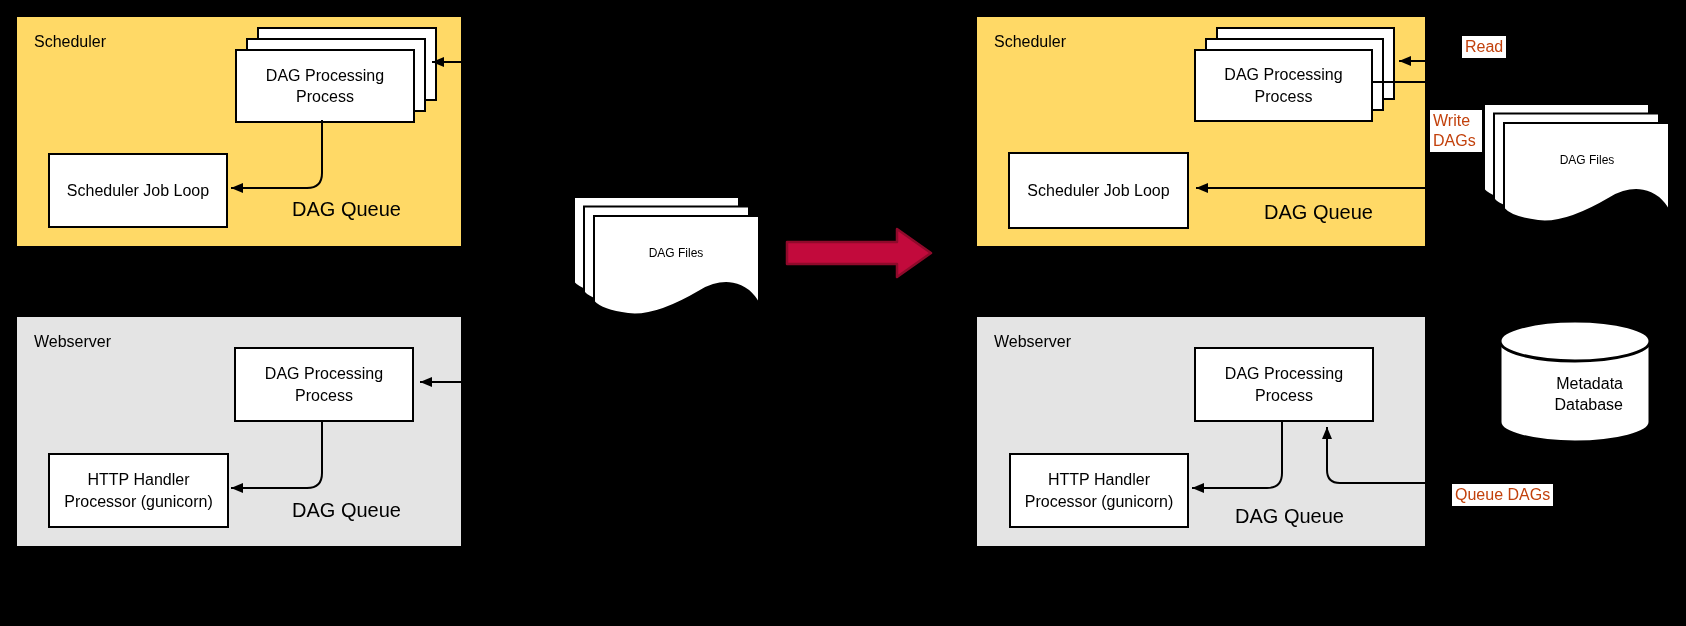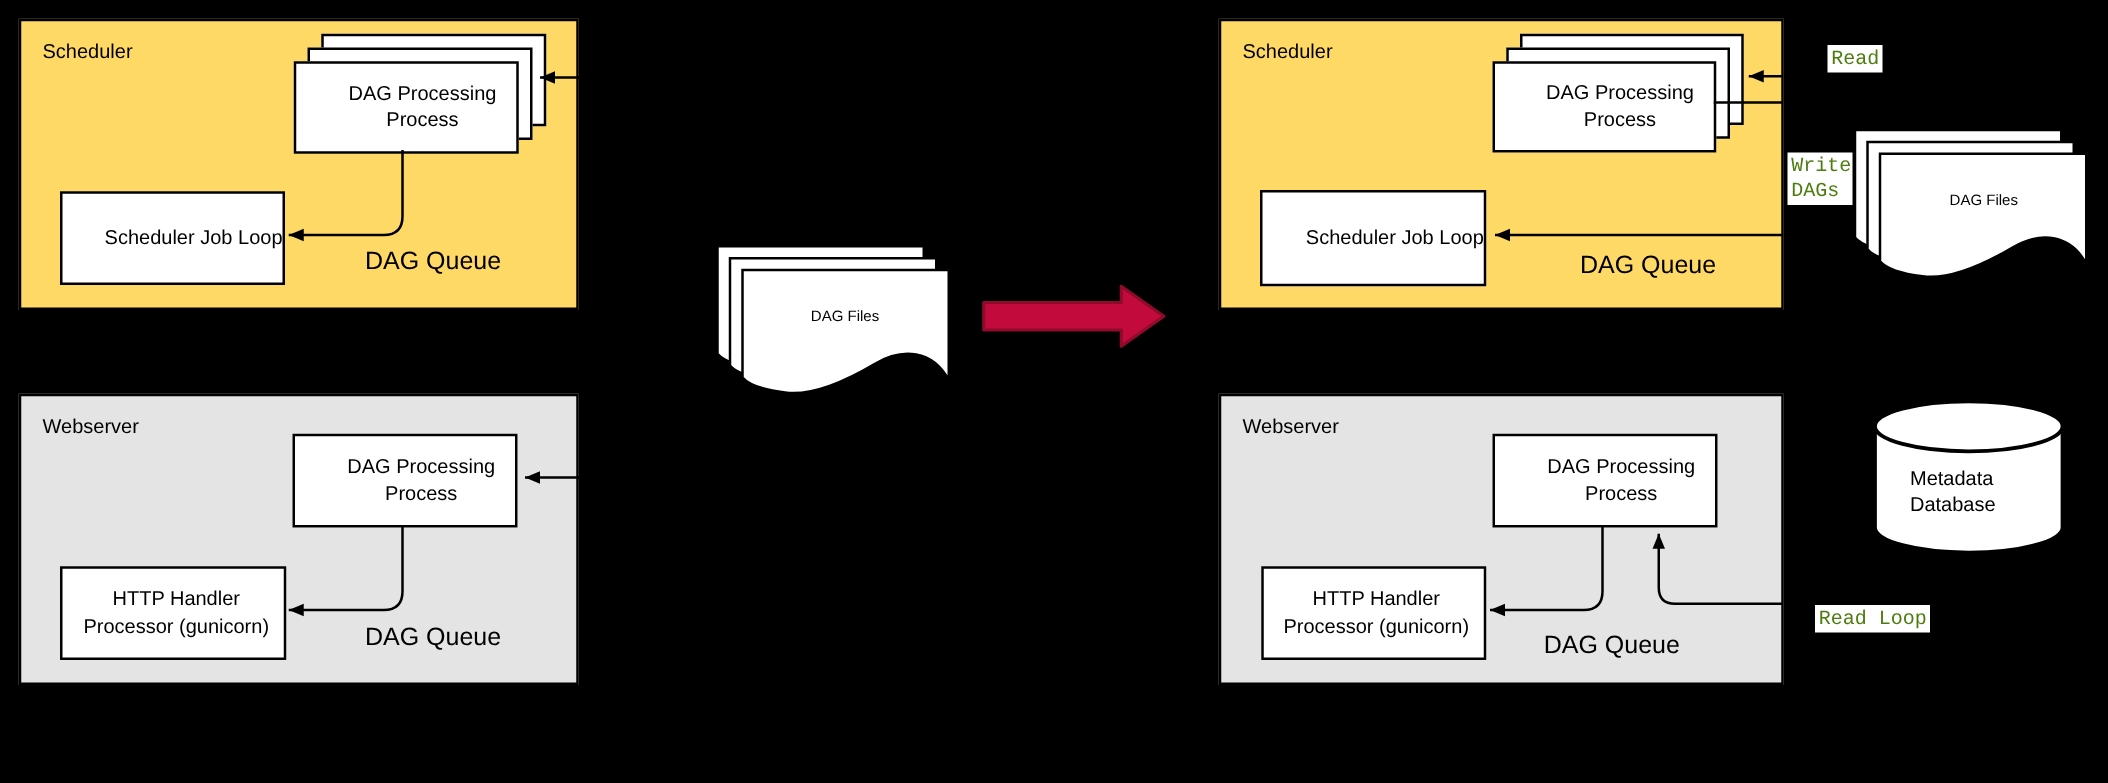--- a/index.html
+++ b/index.html
@@ -10,40 +10,40 @@
   }
   .panel{position:absolute;border:2px solid var(--line,#000);box-sizing:border-box;}
   .panel.sched{background:var(--sched-fill,#FFD966);}
   .panel.web{background:var(--web-fill,#E4E4E4);}
   .panel-title{position:absolute;left:17px;top:16px;font-size:16px;white-space:nowrap;}
   .node,.sheet{
     position:absolute;background:var(--node-fill,#fff);
     border:2px solid var(--line,#000);box-sizing:border-box;
   }
   .node,.sheet.front{
-    display:flex;align-items:center;justify-content:flex-end;
+    display:flex;align-items:center;justify-content:center;
     text-align:center;font-size:16px;line-height:1.32;
   }
   .txt-process{max-width:150px;}
   .txt-jobl: ;
   .txt-jobloop{max-width:120px;}
   .txt-handler{max-width:172px;}
   .queue-label{position:absolute;font-size:20px;white-space:nowrap;}
   .chip{
-    position:absolute;background:#fff;color:#4d7c0f;font-size:16px;
-    line-height:1.25;padding:1px 3px;font-family:Liberation Mono, monospace;
+    position:absolute;background:#fff;color:#c2410c;font-size:16px;
+    line-height:1.25;padding:1px 3px;
   }
   .chip.write{width:46px;}
   .stack-wrap,.shape-wrap{position:absolute;}
   .doc-label{
     position:absolute;font-size:12px;white-space:nowrap;
     transform:translate(-50%,-50%);
   }
   .db-label{
-    position:absolute;font-size:16px;text-align:left;line-height:1.3;
+    position:absolute;font-size:16px;text-align:right;line-height:1.3;
   }
   .shape{fill:var(--node-fill,#fff);stroke:var(--line,#000);}
   .overlay{position:absolute;left:0;top:0;pointer-events:none;}
   .conn{fill:none;stroke:var(--line,#000);stroke-width:2;}
   .red-arrow{
     fill:var(--arrow-fill,#C20A3C);
     stroke:var(--arrow-stroke,#8F0A2B);stroke-width:2.5;stroke-linejoin:round;
   }
 </style>
 </head>
@@ -109,40 +109,40 @@
       <span class="txt-process">DAG Processing Process</span>
     </div>
     <div class="node" style="left:32px;top:136px;width:180px;height:75px">
       <span class="txt-handler">HTTP Handler Processor (gunicorn)</span>
     </div>
     <span class="queue-label" style="left:258px;top:188px">DAG Queue</span>
   </div>
 
   <span class="chip" style="left:1462px;top:36px">Read</span>
 
-  <span class="chip write" style="left:1430px;top:122px">Write DAGs</span>
+  <span class="chip write" style="left:1430px;top:110px">Write DAGs</span>
 
   <div class="stack-wrap" style="left:1483px;top:103px;width:190px;height:125px">
     <svg width="190" height="125" viewBox="0 0 190 125">
       <path class="shape" stroke-width="2" transform="translate(1,1)" d="M0,0 L165,0 L165,88 C152,64 128,62 106,75 C84,88 56,101 34,98 C18,96 6,93 0,86 Z"></path>
       <path class="shape" stroke-width="2" transform="translate(11,10.5)" d="M0,0 L165,0 L165,88 C152,64 128,62 106,75 C84,88 56,101 34,98 C18,96 6,93 0,86 Z"></path>
       <path class="shape" stroke-width="2" transform="translate(21,20)" d="M0,0 L165,0 L165,88 C152,64 128,62 106,75 C84,88 56,101 34,98 C18,96 6,93 0,86 Z"></path>
     </svg>
     <span class="doc-label" style="left:104px;top:57px">DAG Files</span>
   </div>
 
   <div class="shape-wrap" style="left:1498px;top:318px">
     <svg width="154" height="127" viewBox="0 0 154 127">
       <path class="shape" stroke-width="3" d="M2,23 L2,104 A75,20 0 0 0 152,104 L152,23"></path>
       <ellipse class="shape" stroke-width="3" cx="77" cy="23" rx="75" ry="20"></ellipse>
     </svg>
   </div>
   <div class="db-label" style="left:1528px;top:374px;width:95px">Metadata Database</div>
 
-  <span class="chip" style="left:1452px;top:484px">Read Loop</span>
+  <span class="chip" style="left:1452px;top:484px">Queue DAGs</span>
 
   <svg class="overlay" width="1686" height="626" viewBox="0 0 1686 626">
     <defs>
       <marker id="ah" markerUnits="userSpaceOnUse" markerWidth="14" markerHeight="12" viewBox="0 0 14 12" refX="13" refY="6" orient="auto">
         <path d="M1,1 L13,6 L1,11 Z" fill="#000"></path>
       </marker>
     </defs>
     <path class="conn" marker-end="url(#ah)" d="M464,62 L432,62"></path>
     <path class="conn" marker-end="url(#ah)" d="M464,382 L420,382"></path>
     <path class="conn" marker-end="url(#ah)" d="M322,120 L322,173 Q322,188 307,188 L231,188"></path>

